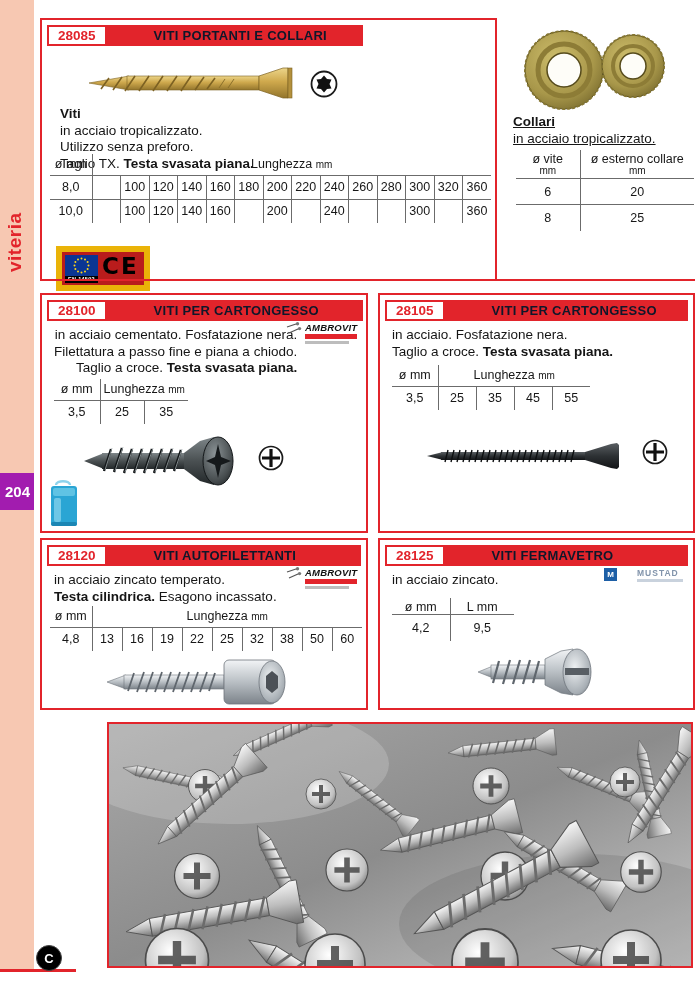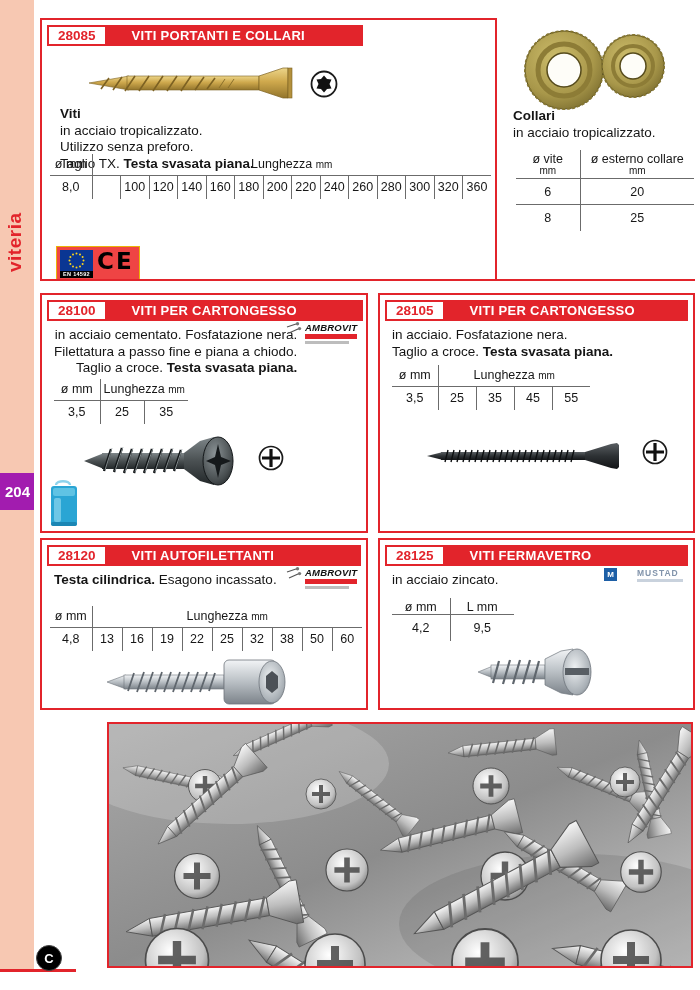--- a/index.html
+++ b/index.html
@@ -13,40 +13,40 @@
            font-weight:bold;font-size:15px;display:flex;align-items:center;justify-content:flex-end;
            padding-right:4px;box-sizing:border-box;}
   .side-underline{position:absolute;left:0;top:969px;width:76px;height:3px;background:#e2242b;}
   .corner-logo{position:absolute;left:36px;top:945px;width:24px;height:24px;border-radius:50%;
                background:#000;color:#fff;font-weight:bold;font-size:13px;display:flex;
                align-items:center;justify-content:center;border:1.5px solid #444;}
   
   .pbox{position:absolute;border:2px solid #e2242b;background:#fff;box-sizing:border-box;}
   .nob{border-bottom:none;}
   .hline{position:absolute;background:#e2242b;}
-  .hdr{position:absolute;height:21px;background:#e2242b;display:flex;align-items:center;}
+  .hdr{position:absolute;height:21px;background:#e2242b;display:flex;align-items:center;gap:40px;}
   .code{background:#fff;color:#e2242b;font-weight:bold;font-size:13.5px;padding:0 9px;margin:2px 0 2px 2px;
         height:17px;line-height:17px;}
-  .htitle{color:#ffffff;font-weight:bold;font-size:13px;margin-left:27px;letter-spacing:.3px;}
+  .htitle{color:#0f172a;font-weight:bold;font-size:13px;margin-left:9px;letter-spacing:.3px;}
   .desc{position:absolute;font-size:13.5px;line-height:16.5px;color:#151515;}
   .b{font-weight:bold;}
   
   table{border-collapse:collapse;table-layout:fixed;}
   .sztbl th,.sztbl td,.prtbl th,.prtbl td{border-left:1px solid #6b6b6b;text-align:center;
         font-size:12.5px;color:#171717;padding:0 2px;box-sizing:border-box;}
   .sztbl th:first-child,.sztbl td:first-child,
   .prtbl th:first-child,.prtbl td:first-child{border-left:none;}
   .sztbl th{font-weight:normal;height:21px;}
   .sztbl td{border-top:1px solid #6b6b6b;height:24px;}
   .prtbl th{font-weight:normal;padding-top:2px;}
   .prtbl td{border-top:1px solid #6b6b6b;height:26px;}
   .u{font-size:10px;}
   .sub{font-size:10px;line-height:10px;padding-bottom:2px;}
   
-  .ce-chip{position:absolute;width:82px;height:33px;background:#ef4444;border:1px solid #eab308;}
+  .ce-chip{position:absolute;width:82px;height:33px;background:#b91c1c;border:6px solid #eab308;}
   .eu-flag{position:absolute;left:3px;top:3px;width:33px;height:21px;background:#0a3693;}
   .en-strip{position:absolute;left:3px;top:24px;width:33px;height:7px;background:#000;color:#fff;
             font-size:5.5px;font-weight:bold;text-align:center;line-height:7px;letter-spacing:.3px;}
   .ce-letters{position:absolute;left:40px;top:1px;font-size:23px;font-weight:bold;color:#000;
               font-family:"DejaVu Sans",sans-serif;letter-spacing:2px;}
   
   .ambro{position:absolute;display:flex;align-items:flex-start;}
   .ambro-tx{margin-left:3px;}
   .ambro-name{font-size:9.5px;font-weight:bold;font-style:italic;color:#111;letter-spacing:.2px;}
   .ambro-bar{height:5px;background:#e2242b;margin-top:1px;}
@@ -140,20 +140,37 @@
             <td>180</td>
             <td>200</td>
             <td>220</td>
             <td>240</td>
             <td>260</td>
             <td>280</td>
             <td>300</td>
             <td>320</td>
             <td>360</td>
           </tr>
+          <tr>
+            <td>10,0</td>
+            <td></td>
+            <td>100</td>
+            <td>120</td>
+            <td>140</td>
+            <td>160</td>
+            <td></td>
+            <td>200</td>
+            <td></td>
+            <td>240</td>
+            <td></td>
+            <td></td>
+            <td>300</td>
+            <td></td>
+            <td>360</td>
+          </tr>
         </tbody>
       </table>
 
     <div class="ce-chip" style="left:14px;top:226px;">
       <div class="eu-flag">
         <svg width="33" height="21" viewBox="0 0 33 21">
           <g fill="#ffd617">
             <circle cx="16.5" cy="3.5" r="1"></circle>
               <circle cx="20" cy="4.4" r="1"></circle>
               <circle cx="22.6" cy="7" r="1"></circle>
@@ -186,21 +203,21 @@
     </defs>
     <circle cx="44" cy="42" r="39" fill="url(#brass)" stroke="#5d521f" stroke-width="1"></circle>
     <circle cx="44" cy="42" r="39" fill="none" stroke="#857631" stroke-width="2" stroke-dasharray="3,2"></circle>
     <circle cx="44" cy="42" r="26" fill="none" stroke="#8d7c36" stroke-width="5"></circle>
     <circle cx="44" cy="42" r="17" fill="#fefdf8" stroke="#564b1c" stroke-width="1.5"></circle>
     <circle cx="113" cy="38" r="31" fill="url(#brass)" stroke="#5d521f" stroke-width="1"></circle>
     <circle cx="113" cy="38" r="31" fill="none" stroke="#857631" stroke-width="2" stroke-dasharray="3,2"></circle>
     <circle cx="113" cy="38" r="20" fill="none" stroke="#8d7c36" stroke-width="4"></circle>
     <circle cx="113" cy="38" r="13" fill="#fefdf8" stroke="#564b1c" stroke-width="1.5"></circle>
   </svg>
-  <div class="desc" style="left:513px;top:108px;">
+  <div class="desc" style="left:513px;top:114px;text-decoration:underline;">
     <div class="b">Collari</div>
     <div>in acciaio tropicalizzato.</div>
   </div>
   <table class="prtbl abs" style="left:516px;top:150px;" id="tcollari">
       <colgroup>
         <col style="width:64px">
         <col style="width:114px">
       </colgroup>
       <tbody>
         <tr>
@@ -350,20 +367,21 @@
       <path d="M11.4,4 h3.2 v7.4 H22 v3.2 h-7.4 V22 h-3.2 v-7.4 H4 v-3.2 h7.4 Z" fill="#111"></path>
     </svg>
   </div>
 
   <div class="pbox" style="left:40px;top:538px;width:328px;height:172px;">
     <div class="hdr" style="left:5px;top:5px;right:5px;">
       <span class="code">28120</span>
       <span class="htitle">VITI AUTOFILETTANTI</span>
     </div>
     <div class="desc" style="left:12px;top:32px;">
+      <div>in acciaio zincato temperato.</div>
       <div><span class="b">Testa cilindrica.</span><span> Esagono incassato.</span></div>
     </div>
     <div class="ambro" style="right:8px;top:27px;width:72px;">
       <svg width="16" height="14" viewBox="0 0 16 14">
         <g stroke="#555" stroke-width="1.1">
             <line x1="1" y1="5" x2="10" y2="2"></line>
             <line x1="3" y1="11" x2="12" y2="7"></line>
           </g>
         <circle cx="11.5" cy="1.8" r="1.7" fill="#777"></circle>
           <circle cx="13.5" cy="6.6" r="1.7" fill="#777"></circle>

